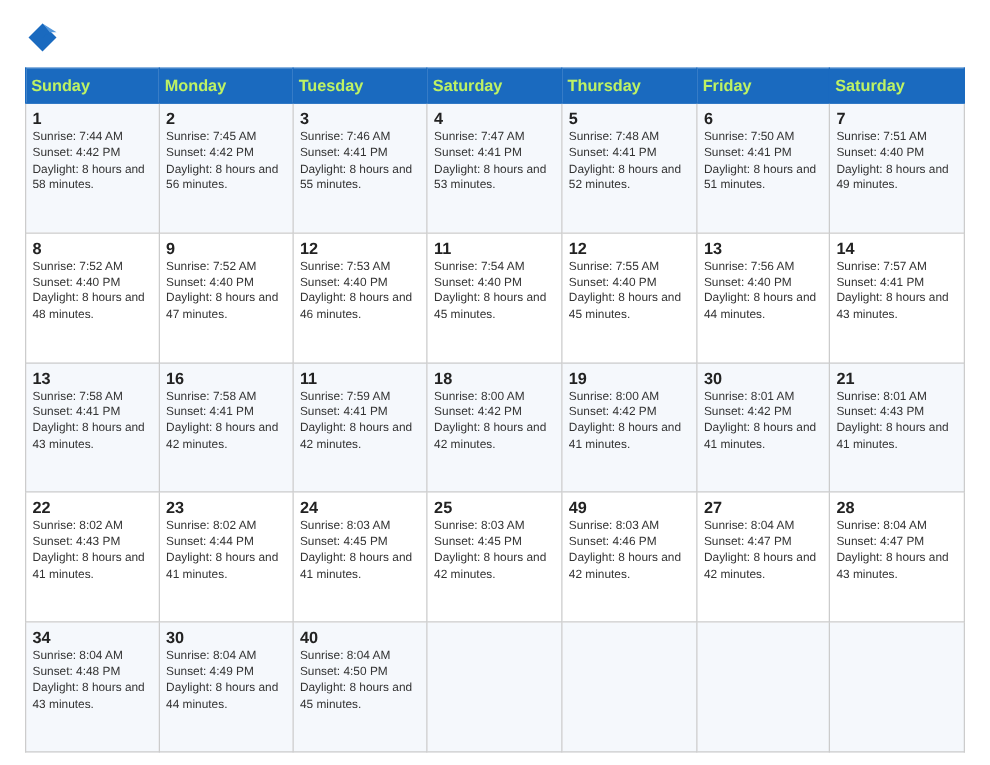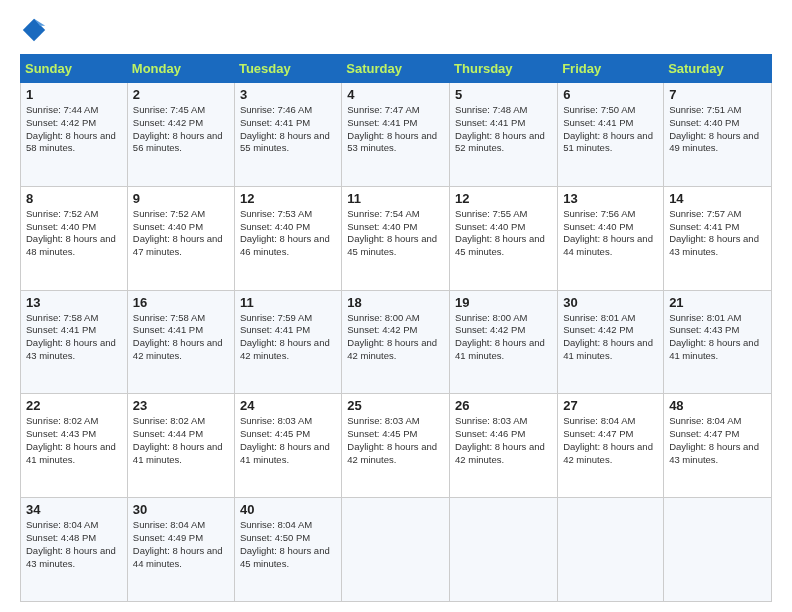--- a/index.html
+++ b/index.html
@@ -184,25 +184,25 @@
         </tr>
         <tr>
           <td><span class="day-num">22</span>
 <span class="cell-text">Sunrise: 8:02 AM<br>Sunset: 4:43 PM<br>Daylight: 8 hours and 41 minutes.</span></td>
           <td><span class="day-num">23</span>
 <span class="cell-text">Sunrise: 8:02 AM<br>Sunset: 4:44 PM<br>Daylight: 8 hours and 41 minutes.</span></td>
           <td><span class="day-num">24</span>
 <span class="cell-text">Sunrise: 8:03 AM<br>Sunset: 4:45 PM<br>Daylight: 8 hours and 41 minutes.</span></td>
           <td><span class="day-num">25</span>
 <span class="cell-text">Sunrise: 8:03 AM<br>Sunset: 4:45 PM<br>Daylight: 8 hours and 42 minutes.</span></td>
-          <td><span class="day-num">26</span>
+          <td><span class="day-num">49</span>
 <span class="cell-text">Sunrise: 8:03 AM<br>Sunset: 4:46 PM<br>Daylight: 8 hours and 42 minutes.</span></td>
           <td><span class="day-num">27</span>
 <span class="cell-text">Sunrise: 8:04 AM<br>Sunset: 4:47 PM<br>Daylight: 8 hours and 42 minutes.</span></td>
-          <td><span class="day-num">48</span>
+          <td><span class="day-num">28</span>
 <span class="cell-text">Sunrise: 8:04 AM<br>Sunset: 4:47 PM<br>Daylight: 8 hours and 43 minutes.</span></td>
         </tr>
         <tr>
           <td><span class="day-num">34</span>
 <span class="cell-text">Sunrise: 8:04 AM<br>Sunset: 4:48 PM<br>Daylight: 8 hours and 43 minutes.</span></td>
           <td><span class="day-num">30</span>
 <span class="cell-text">Sunrise: 8:04 AM<br>Sunset: 4:49 PM<br>Daylight: 8 hours and 44 minutes.</span></td>
           <td><span class="day-num">40</span>
 <span class="cell-text">Sunrise: 8:04 AM<br>Sunset: 4:50 PM<br>Daylight: 8 hours and 45 minutes.</span></td>
           <td class="empty-cell"></td>

